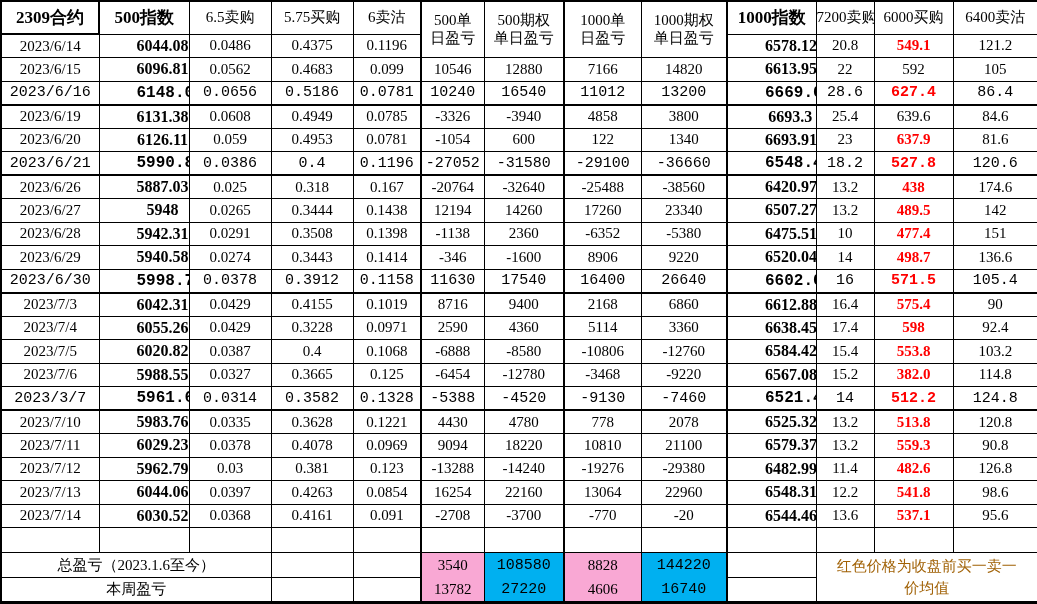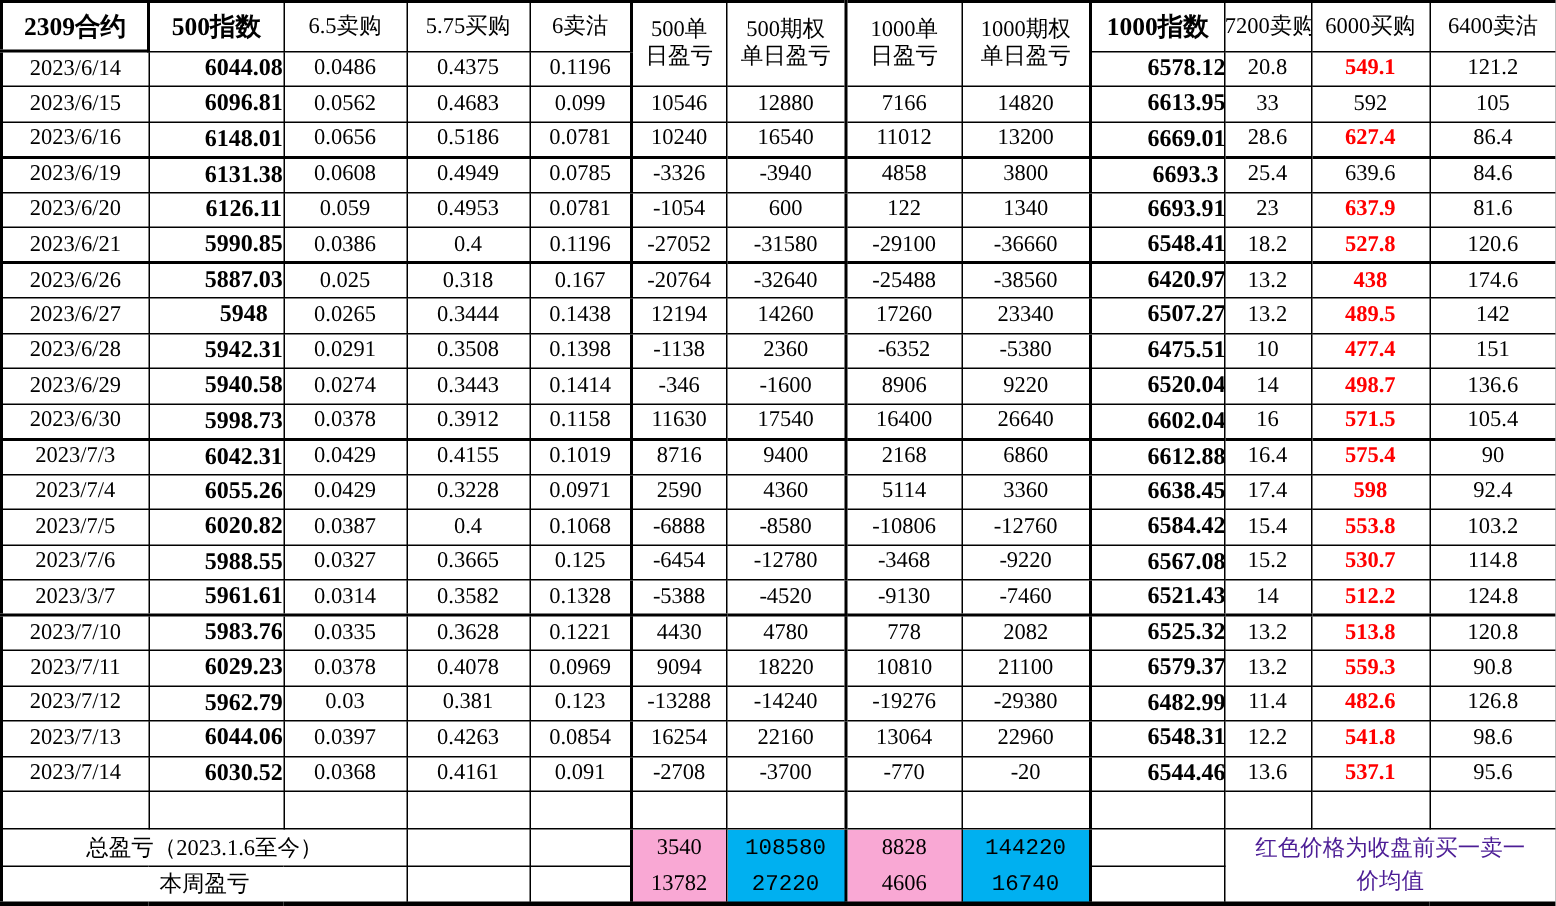--- a/index.html
+++ b/index.html
@@ -21,29 +21,29 @@
     color:#000;
     overflow:hidden;
     white-space:nowrap;
   }
   tr.hdr{height:33px;}
   tr.dr{height:23.5px;}
   tr.sr{height:25px;}
   .h-main{font-size:17px;font-weight:bold;}
   .contract-box{border-right-width:2px;border-bottom-width:2px;}
   .br-thick{border-right-width:2px;}
-  tr.week-end td{border-bottom-width:2px;}
+  tr.week-end td{border-bottom-width:2px;font-family:Liberation Mono, monospace;}
   .c-bold{font-weight:bold;font-size:16px;padding-left:37px;}
   .c-red{color:#FF0000;font-weight:bold;margin-left:41px;}
   .two-line{white-space:pre-line;line-height:1.15;}
   .bg-yellow{background:#f9a8d4;}
   .bg-blue{background:#00B0F0;font-family:Liberation Mono, monospace;}
   .no-bb{border-bottom:0;}
   .no-bt{border-top:0;}
-  .note-cell{color:#4c1d95;white-space:pre-line;line-height:1.5;font-size:15px;}
+  .note-cell{color:#a16207;white-space:pre-line;line-height:1.5;font-size:15px;}
 </style>
 </head>
 <body>
 
 <table>
   <colgroup>
     <col style="width:98px">
       <col style="width:90px">
       <col style="width:82px">
       <col style="width:82px">
@@ -93,21 +93,21 @@
         <td>2023/6/15</td>
         <td class="c-bold">6096.81</td>
         <td>0.0562</td>
         <td>0.4683</td>
         <td class="br-thick">0.099</td>
         <td>10546</td>
         <td class="br-thick">12880</td>
         <td>7166</td>
         <td class="br-thick">14820</td>
         <td class="c-bold">6613.95</td>
-        <td>33</td>
+        <td>22</td>
         <td>592</td>
         <td>105</td>
       </tr>
       <tr class="dr week-end">
         <td>2023/6/16</td>
         <td class="c-bold">6148.01</td>
         <td>0.0656</td>
         <td>0.5186</td>
         <td class="br-thick">0.0781</td>
         <td>10240</td>
@@ -289,21 +289,21 @@
         <td class="c-bold">5988.55</td>
         <td>0.0327</td>
         <td>0.3665</td>
         <td class="br-thick">0.125</td>
         <td>-6454</td>
         <td class="br-thick">-12780</td>
         <td>-3468</td>
         <td class="br-thick">-9220</td>
         <td class="c-bold">6567.08</td>
         <td>15.2</td>
-        <td class="c-red">530.7</td>
+        <td class="c-red">382.0</td>
         <td>114.8</td>
       </tr>
       <tr class="dr week-end">
         <td>2023/3/7</td>
         <td class="c-bold">5961.61</td>
         <td>0.0314</td>
         <td>0.3582</td>
         <td class="br-thick">0.1328</td>
         <td>-5388</td>
         <td class="br-thick">-4520</td>
@@ -316,21 +316,21 @@
       </tr>
       <tr class="dr">
         <td>2023/7/10</td>
         <td class="c-bold">5983.76</td>
         <td>0.0335</td>
         <td>0.3628</td>
         <td class="br-thick">0.1221</td>
         <td>4430</td>
         <td class="br-thick">4780</td>
         <td>778</td>
-        <td class="br-thick">2082</td>
+        <td class="br-thick">2078</td>
         <td class="c-bold">6525.32</td>
         <td>13.2</td>
         <td class="c-red">513.8</td>
         <td>120.8</td>
       </tr>
       <tr class="dr">
         <td>2023/7/11</td>
         <td class="c-bold">6029.23</td>
         <td>0.0378</td>
         <td>0.4078</td>

